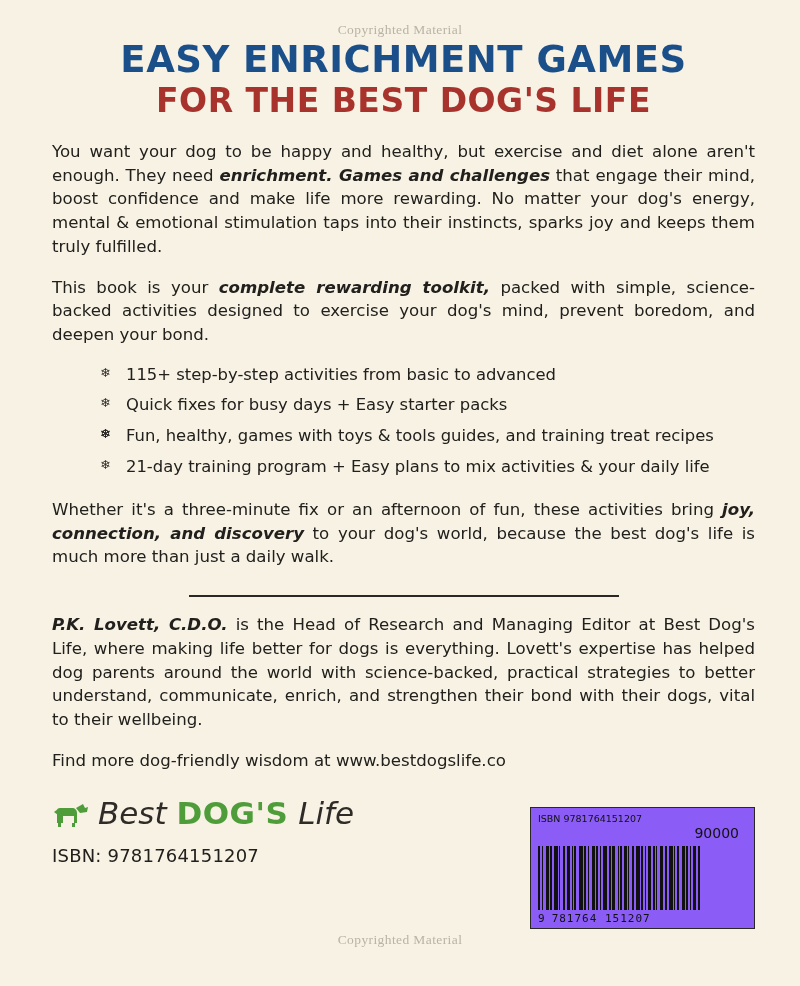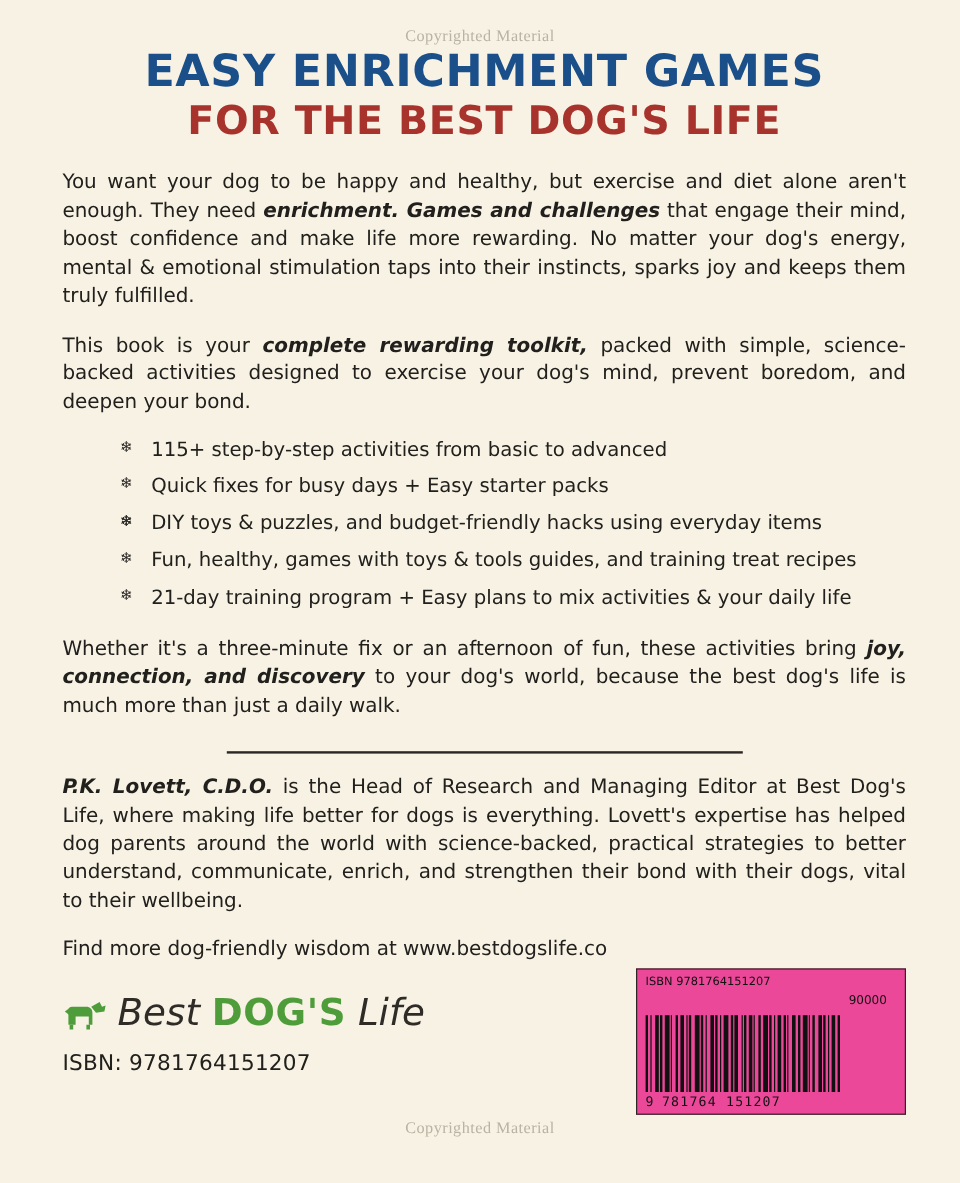--- a/index.html
+++ b/index.html
@@ -134,38 +134,38 @@
     letter-spacing: 0.2px;
   }
 
   
   .barcode-box {
     position: absolute;
     right: 45px;
     bottom: 57px;
     width: 225px;
     height: 122px;
-    background: #ec4899;
+    background: #8b5cf6;
     border: 1px solid #2a2724;
     box-sizing: border-box;
     padding: 5px 7px 4px 7px;
   }
   .barcode-top {
     display: flex;
     justify-content: space-between;
     align-items: flex-start;
   }
   .barcode-isbn-text {
     font-family: "DejaVu Sans", sans-serif;
     font-size: 9.5px;
     color: #111;
   }
   .barcode-supp {
     font-family: "DejaVu Sans", sans-serif;
-    font-size: 10px;
+    font-size: 14px;
     color: #111;
     margin-right: 8px;
   }
   .bars {
     height: 64px;
     margin-top: 4px;
     display: flex;
     align-items: stretch;
     gap: 0;
   }
@@ -197,21 +197,21 @@
     </div>
 
     <p class="body-par"><span>You want your dog to be happy and healthy, but exercise and diet alone aren't enough. They need </span><b>enrichment. Games and challenges</b><span> that engage their mind, boost confidence and make life more rewarding. No matter your dog's energy, mental &amp; emotional stimulation taps into their instincts, sparks joy and keeps them truly fulfilled.</span></p>
 
     <p class="body-par"><span>This book is your </span><b>complete rewarding toolkit,</b><span> packed with simple, science-backed activities designed to exercise your dog's mind, prevent boredom, and deepen your bond.</span></p>
 
     <ul class="bullets">
       <li><span class="paw">❄</span><span>115+ step-by-step activities from basic to advanced</span></li>
       <li><span class="paw">❄</span><span>Quick fixes for busy days + Easy starter packs</span></li>
       <li><span class="paw">❄</span></li>
-      <li><span class="paw">❄</span><span>DIY toys &amp; puzzles, and budget-friendly hacks using everyday items</span></li>
+      <li><span class="paw">❄</span></li>
       <li><span class="paw">❄</span><span>Fun, healthy, games with toys &amp; tools guides, and training treat recipes</span></li>
       <li><span class="paw">❄</span><span>21-day training program + Easy plans to mix activities &amp; your daily life</span></li>
     </ul>
 
     <p class="body-par"><span>Whether it's a three-minute fix or an afternoon of fun, these activities bring </span><b>joy, connection, and discovery</b><span> to your dog's world, because the best dog's life is much more than just a daily walk.</span></p>
 
     <div class="divider-wrap">
       <div class="divider"></div>
     </div>
 

